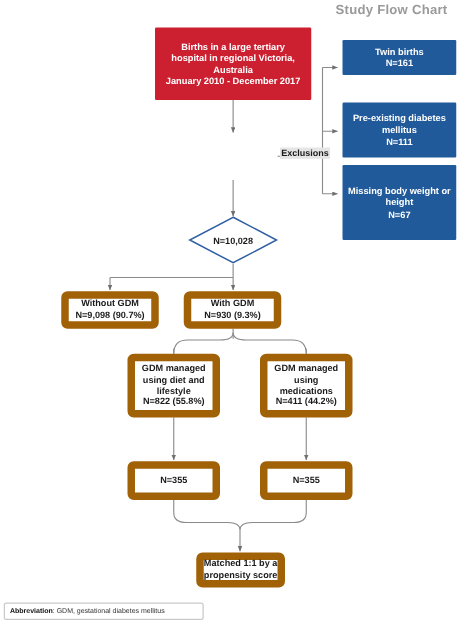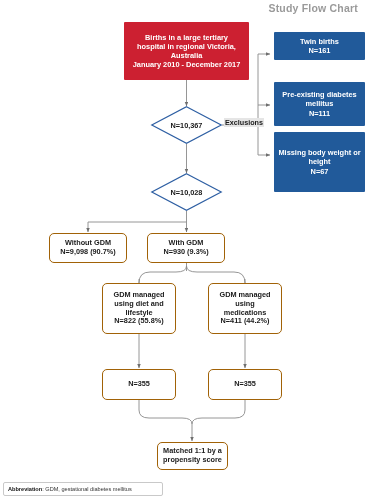--- a/index.html
+++ b/index.html
@@ -72,21 +72,21 @@
     padding: 3px 4px;
     border-radius: 1px;
   }
 
   
   .box-white {
     background: #ffffff;
     color: #1a1a1a;
     font-size: 7.3px;
     font-weight: 700;
-    border: 1px solid #a16207;
+    border: 6px solid #a16207;
     border-radius: 5px;
     padding: 2px 20px;
   }
 
   
   .diamond-wrap {
     position: absolute;
   }
   .diamond-wrap svg {
     position: absolute;
@@ -212,26 +212,20 @@
   <div class="node box-blue" style="left:274px; top:132px; width:91px; height:60px;">
     <div>
       <div class="ln">Missing body weight or</div>
       <div class="ln">height</div>
       <div class="ln">N=67</div>
     </div>
   </div>
 
   <div class="edge-label" style="left:224px; top:118px;">Exclusions</div>
 
-  <div class="diamond-wrap" style="left:151px; top:106px; width:71px; height:38px;">
-    <svg width="71" height="38" viewBox="0 0 71 38" xmlns="http://www.w3.org/2000/svg">
-      <polygon points="35.5,0.8 70.2,19 35.5,37.2 0.8,19" fill="#ffffff" stroke="#2e5fa3" stroke-width="1.2"></polygon>
-    </svg>
-    <div class="diamond-label">N=10,367</div>
-  </div>
 
   <div class="diamond-wrap" style="left:151px; top:173px; width:71px; height:38px;">
     <svg width="71" height="38" viewBox="0 0 71 38" xmlns="http://www.w3.org/2000/svg">
       <polygon points="35.5,0.8 70.2,19 35.5,37.2 0.8,19" fill="#ffffff" stroke="#2e5fa3" stroke-width="1.2"></polygon>
     </svg>
     <div class="diamond-label">N=10,028</div>
   </div>
 
   <div class="node box-white" style="left:49px; top:233px; width:78px; height:30px;">
     <div>

